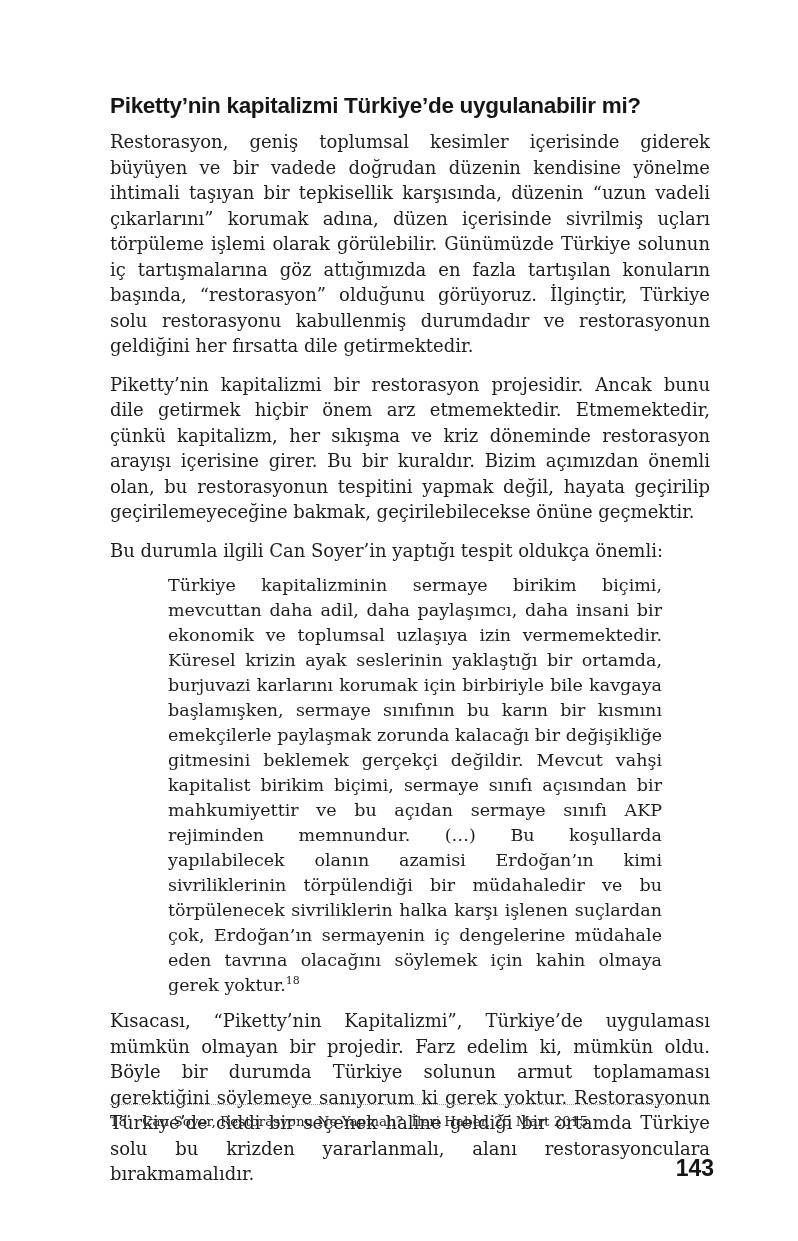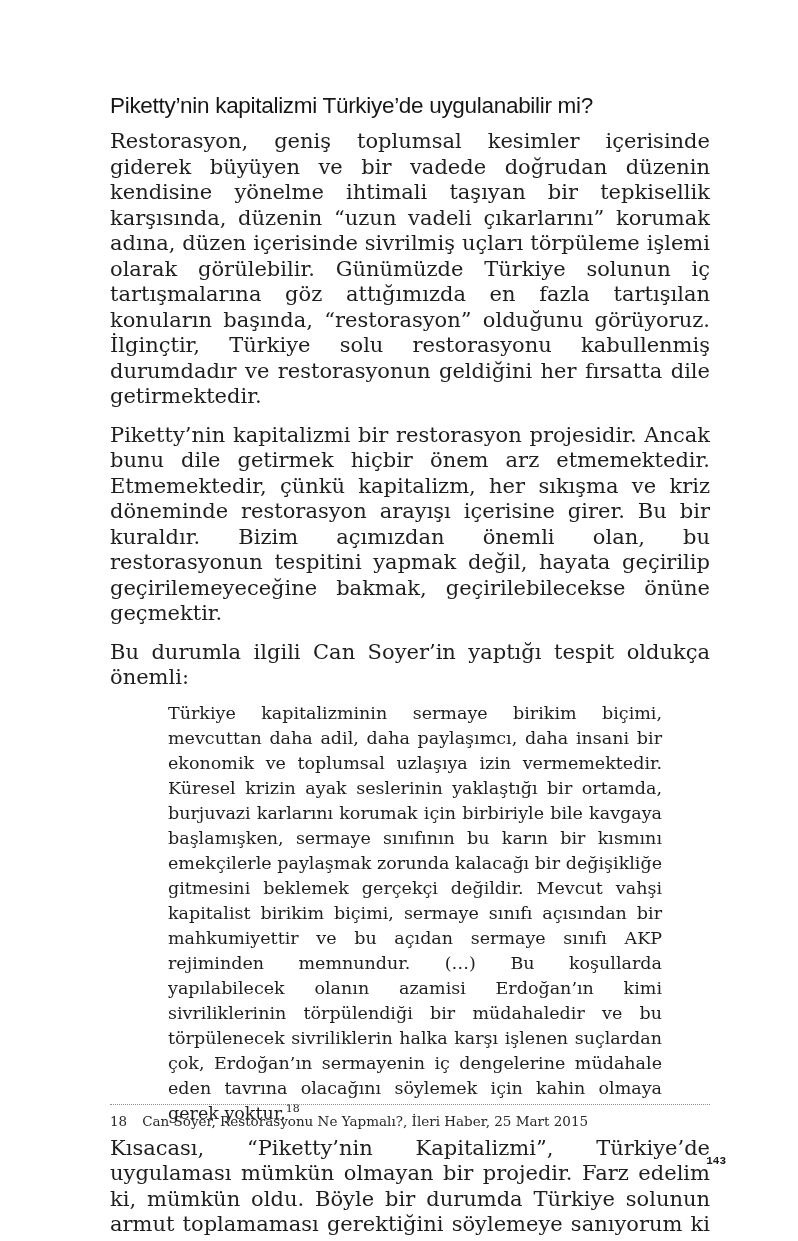--- a/index.html
+++ b/index.html
@@ -17,29 +17,29 @@
     overflow: hidden;
   }
   .content {
     position: absolute;
     left: 110px;
     top: 92px;
     width: 600px;
   }
   .title {
     font-family: "Liberation Sans", sans-serif;
-    font-weight: 400;
+    font-weight: 700;
     font-size: 22.5px;
     line-height: 28px;
     letter-spacing: -0.3px;
     color: #161616;
     margin: 0 0 9px 0;
   }
   .body-par {
-    font-size: 21px;
+    font-size: 18px;
     line-height: 25.5px;
     text-align: justify;
     margin: 0 0 13px 0;
     hyphens: auto;
     -webkit-hyphens: auto;
   }
   .lead-par {
     margin-bottom: 8px;
   }
   .block-quote {
@@ -69,24 +69,24 @@
     display: flex;
     align-items: baseline;
   }
   .footnote .fn-num {
     flex: 0 0 auto;
     margin-right: 15px;
   }
   .page-number {
     position: absolute;
     top: 1155px;
-    right: 72px;
-    font-family: Liberation Mono, monospace;
+    right: 84px;
+    font-family: Liberation Sans, sans-serif;
     font-weight: 700;
-    font-size: 11px;
+    font-size: 23px;
     color: #161616;
   }
 </style>
 </head>
 <body>
 
 <div class="page">
   <div class="content">
     <h1 class="title">Piketty’nin kapitalizmi Türkiye’de uygulanabilir mi?</h1>
 

